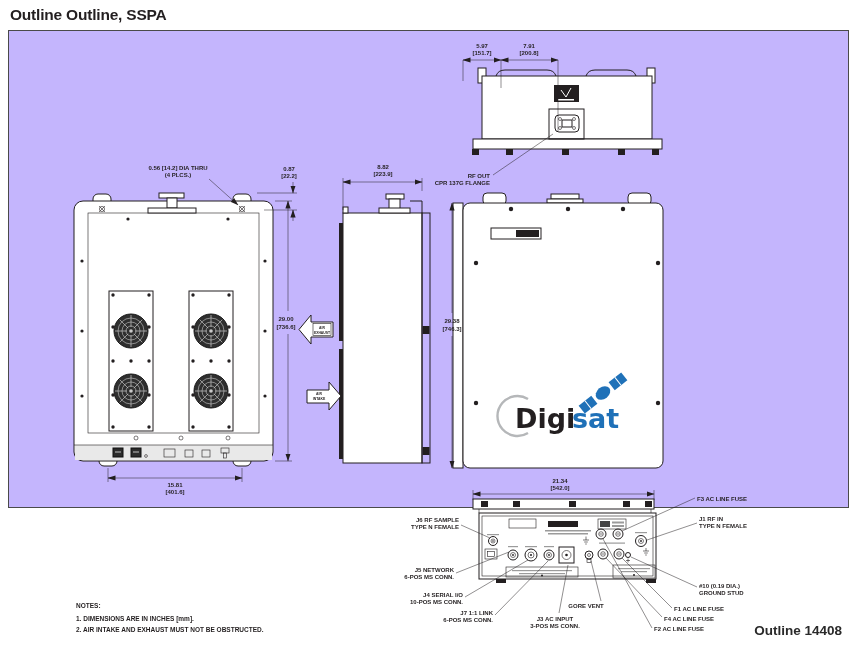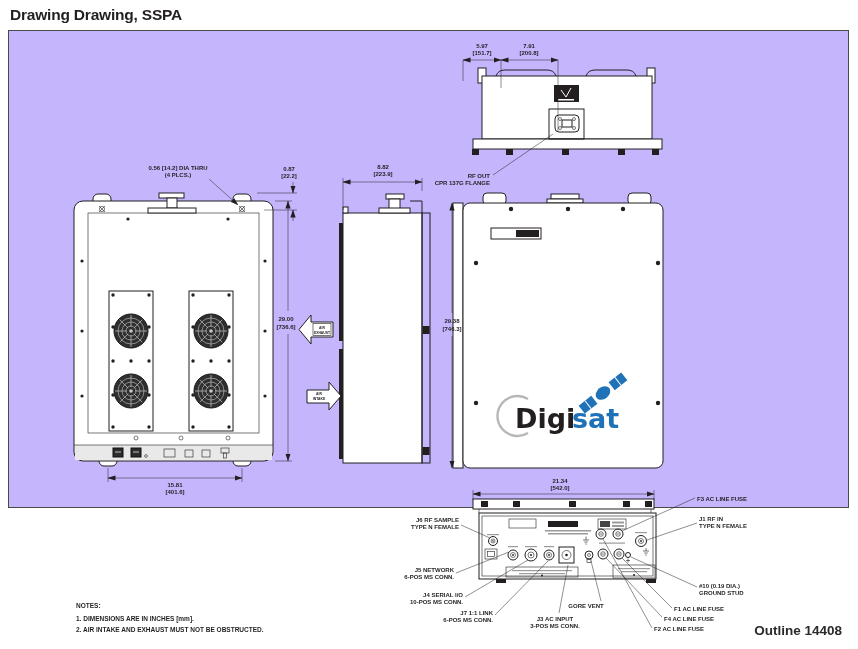--- a/index.html
+++ b/index.html
@@ -18,21 +18,21 @@
   .t34{font:bold 3.4px "Liberation Sans",sans-serif;fill:#231f20;}
   .mid{text-anchor:middle;}
   .end{text-anchor:end;}
   .logoTxt{font:bold 27px "DejaVu Sans",sans-serif;}
   .outlineNum{font:600 13.5px "Liberation Sans",sans-serif;fill:#2a2a2a;}
 </style>
 </head>
 <body>
 
 <div id="page">
-  <div id="title">Drawing Drawing, SSPA</div>
+  <div id="title">Outline Outline, SSPA</div>
 
   <div id="frame">
     <svg width="839" height="614" viewBox="0 0 839 614">
       <defs>
         <marker id="ah" markerWidth="8" markerHeight="6" refX="7.5" refY="3" orient="auto" markerUnits="userSpaceOnUse">
           <path d="M8,3 L0,0.4 L0,5.6 z" fill="#231f20"></path>
         </marker>
         <marker id="ahs" markerWidth="8" markerHeight="6" refX="0.5" refY="3" orient="auto" markerUnits="userSpaceOnUse">
           <path d="M0,3 L8,0.4 L8,5.6 z" fill="#231f20"></path>
         </marker>

